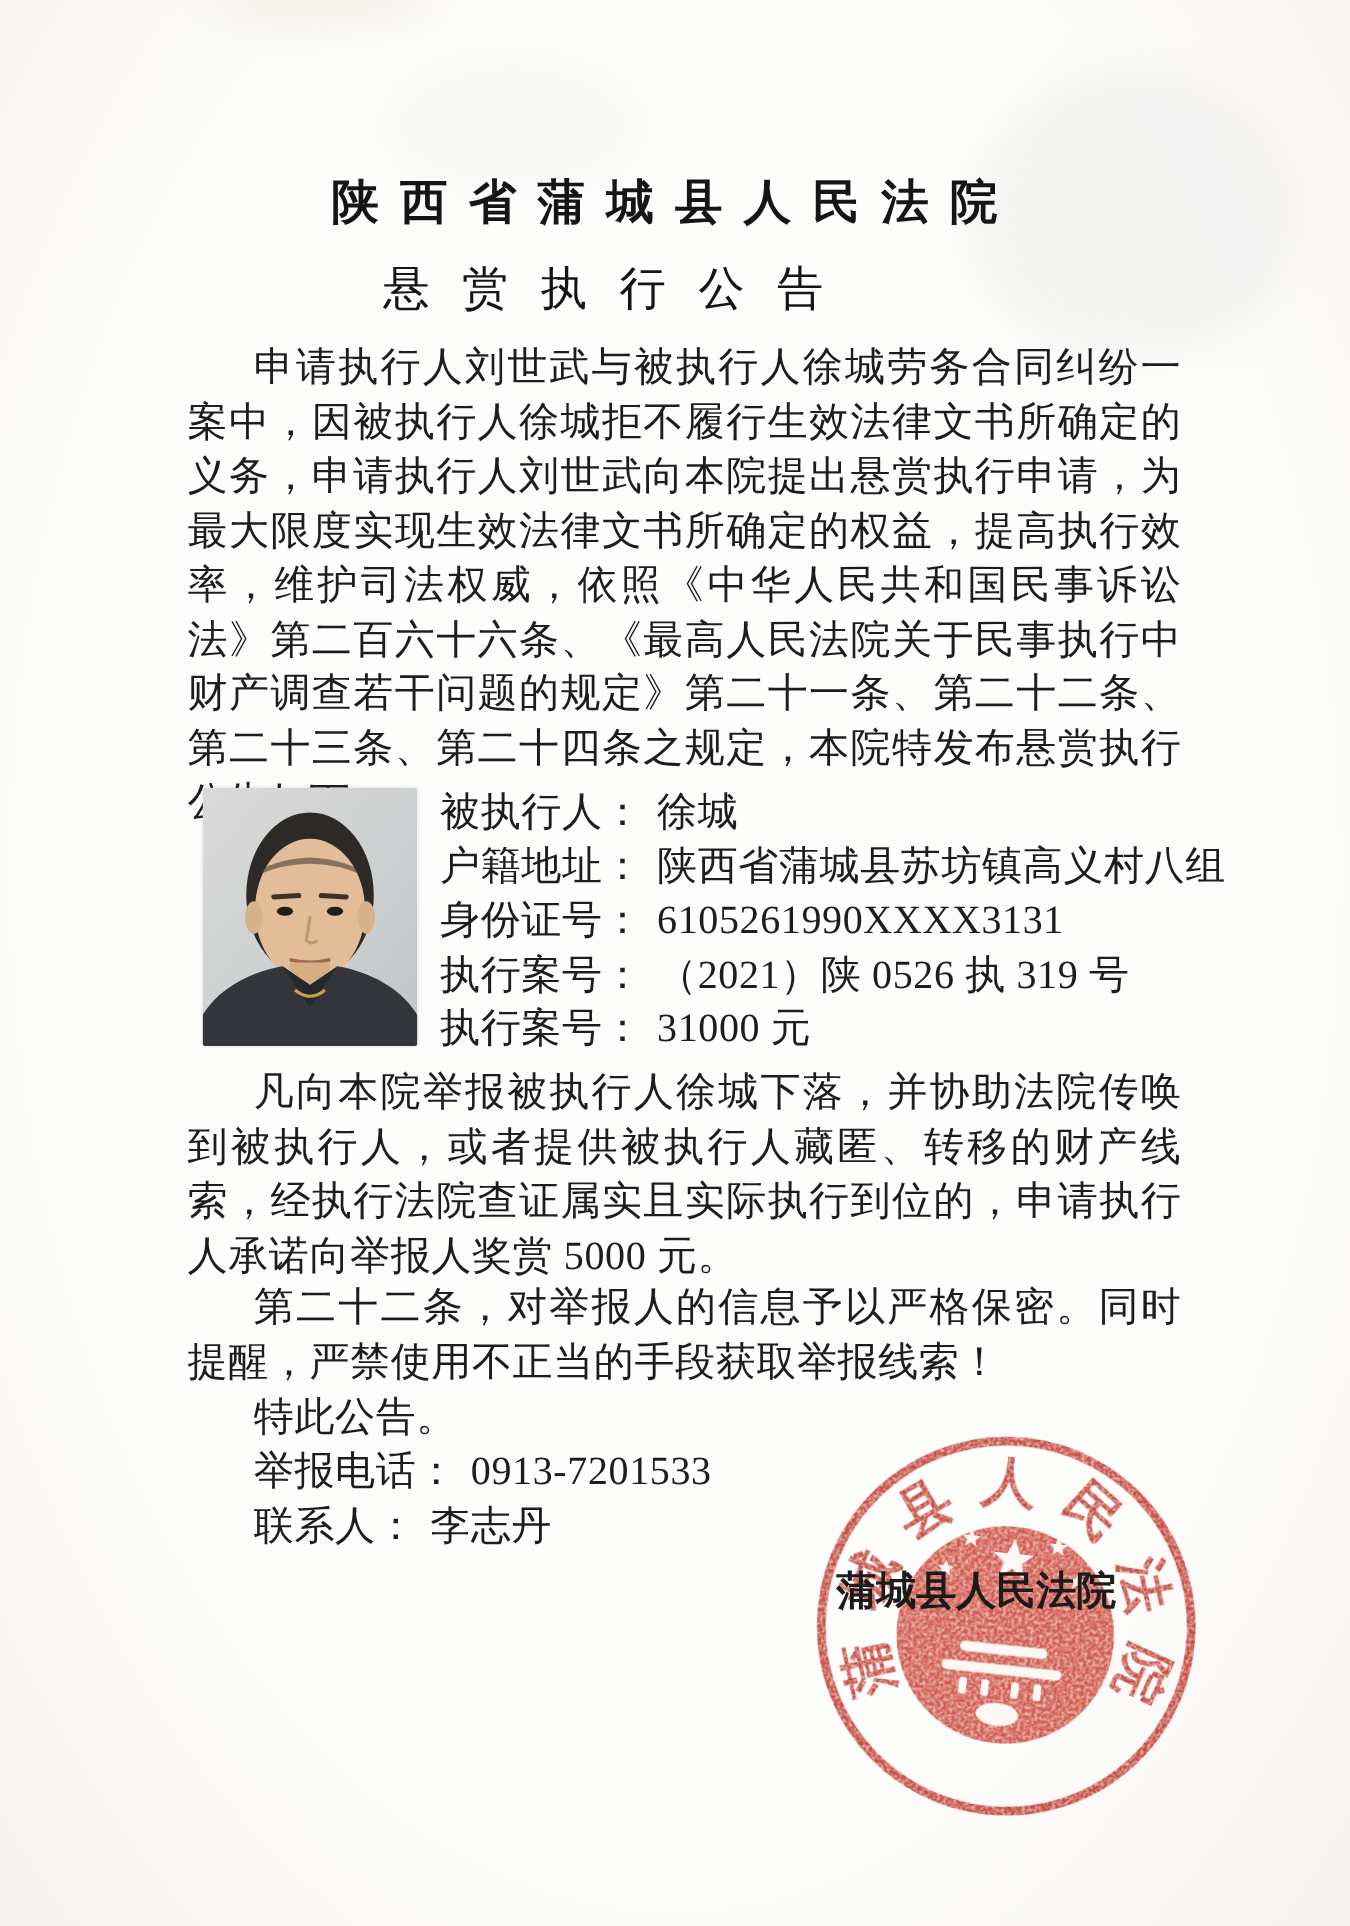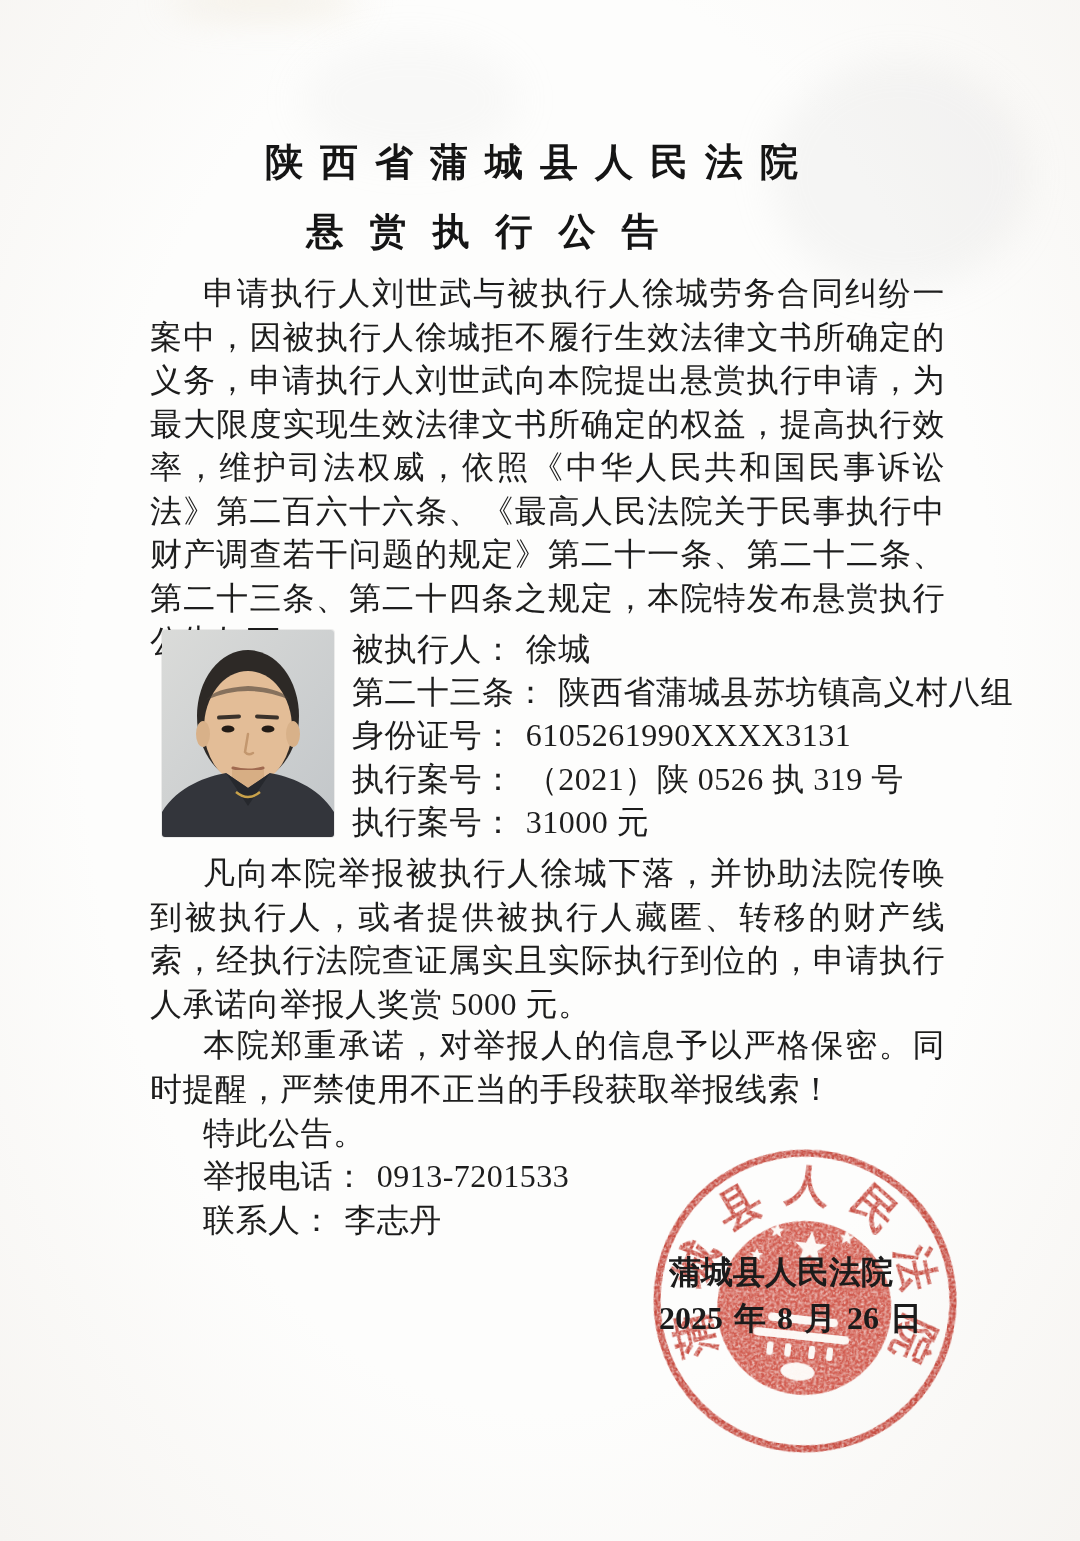--- a/index.html
+++ b/index.html
@@ -18,21 +18,21 @@
   .smudge.b{left:770px;top:60px;width:260px;height:230px;background:rgba(205,205,208,.16);}
   .smudge.c{left:300px;top:40px;width:220px;height:120px;background:rgba(210,210,212,.12);}
 
   .doc-title{
     position:absolute;left:0;top:142px;width:1080px;margin:0;
     text-align:center;font-size:38px;font-weight:600;line-height:46px;
     letter-spacing:17px;color:#151515;font-family:Liberation Mono, monospace;
   }
   .doc-subtitle{
     position:absolute;left:0;top:209px;width:991px;margin:0;
-    text-align:center;font-size:37px;font-weight:700;line-height:46px;
+    text-align:center;font-size:37px;font-weight:400;line-height:46px;
     letter-spacing:26px;color:#151515;
   }
   .para{
     position:absolute;left:150px;width:795px;margin:0;
     font-size:32px;line-height:43.5px;letter-spacing:.5px;
     text-align:justify;text-justify:inter-character;
     text-indent:53px;color:#1d1d1d;
   }
   .para.intro{top:272px;}
   .para.reward{top:852px;}
@@ -120,36 +120,36 @@
         <path d="M64,143 L86,176 L108,143 L98,150 L86,158 L74,150 Z" fill="#26282d"></path>
 
         <path d="M74,162 Q86,172 98,162" fill="none" stroke="#c9a24a" stroke-width="2.4"></path>
       </svg>
     </div>
     <div class="subject-fields">
       <div class="field-row">
         <span class="field-label">被执行人：</span><span class="field-value">徐城</span>
       </div>
       <div class="field-row">
-        <span class="field-label">第二十三条：</span><span class="field-value">陕西省蒲城县苏坊镇高义村八组</span>
+        <span class="field-label">户籍地址：</span><span class="field-value">陕西省蒲城县苏坊镇高义村八组</span>
       </div>
       <div class="field-row">
         <span class="field-label">身份证号：</span><span class="field-value">6105261990XXXX3131</span>
       </div>
       <div class="field-row">
         <span class="field-label">执行案号：</span><span class="field-value">（2021）陕 0526 执 319 号</span>
       </div>
       <div class="field-row">
         <span class="field-label">执行案号：</span><span class="field-value">31000 元</span>
       </div>
     </div>
   </div>
 
   <p class="para reward">凡向本院举报被执行人徐城下落，并协助法院传唤到被执行人，或者提供被执行人藏匿、转移的财产线索，经执行法院查证属实且实际执行到位的，申请执行人承诺向举报人奖赏 5000 元。</p>
-  <p class="para promise">本院郑重承诺，对举报人的信息予以严格保密。同时提醒，严禁使用不正当的手段获取举报线索！</p>
+  <p class="para promise">第二十二条，对举报人的信息予以严格保密。同时提醒，严禁使用不正当的手段获取举报线索！</p>
 
   <p class="plain-line line-closing">特此公告。</p>
 
   <p class="plain-line line-hotline">
     <span class="inline-label">举报电话：</span><span>0913-7201533</span>
   </p>
 
   <p class="plain-line line-contact">
     <span class="inline-label">联系人：</span><span>李志丹</span>
   </p>
@@ -200,15 +200,14 @@
         </g>
 
         <text class="seal-arc-text">
           <textPath href="#sealArcPath" startOffset="50%" text-anchor="middle">蒲城县人民法院</textPath>
         </text>
       </g>
     </svg>
   </div>
 
   <p class="signature sig-court">蒲城县人民法院</p>
-  <p class="signature sig-date">2025 年 8 月 26 日</p>
 
 </div>
 
 </body></html>

